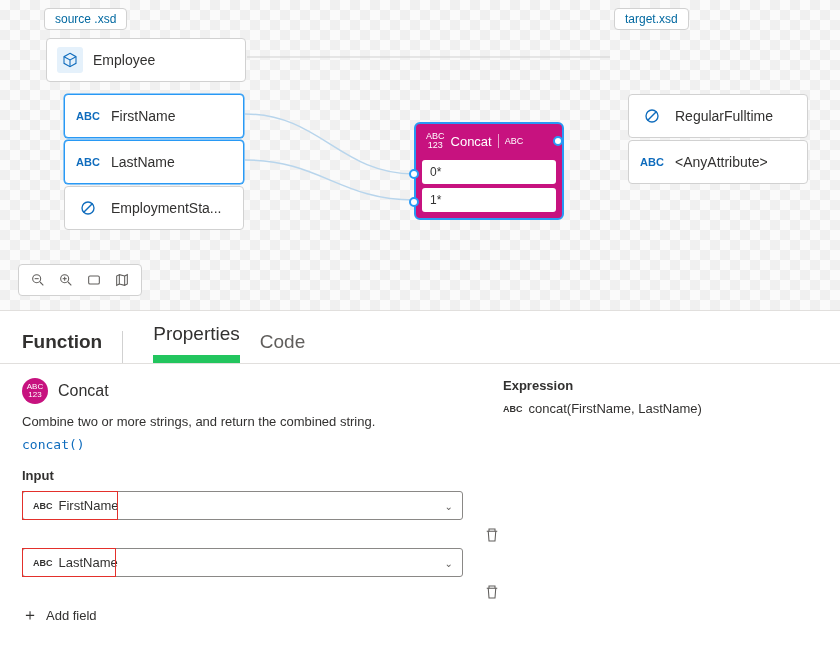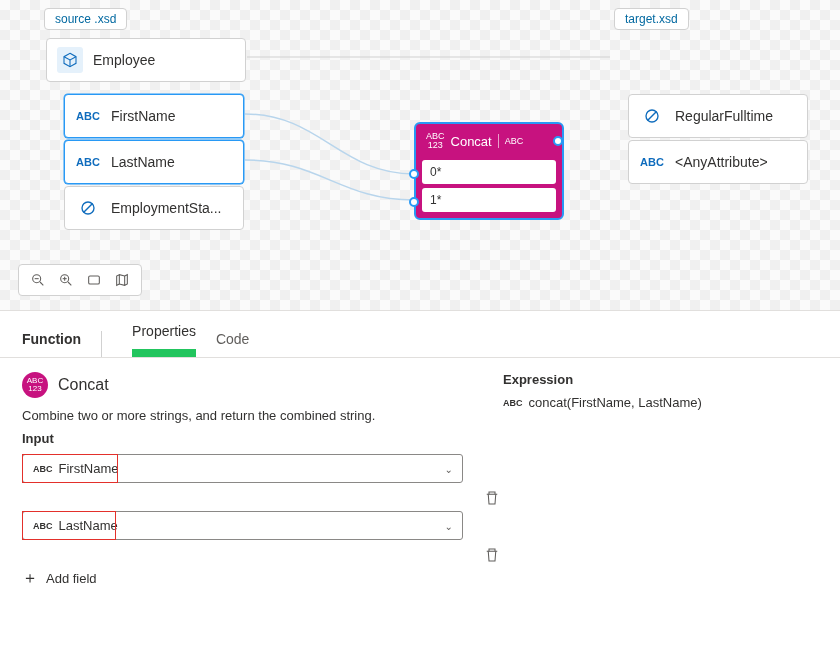--- a/index.html
+++ b/index.html
@@ -93,21 +93,21 @@
   border: 1px solid #d1d1d1;
   border-radius: 4px;
   padding: 6px 10px;
 }
 .toolbar .tbtn { width: 18px; height: 18px; display:flex; align-items:center; justify-content:center; cursor:pointer; color:#605e5c;}
 
 svg.wires { position:absolute; top:0; left:0; width:100%; height:310px; pointer-events:none; }
 
 .panel { border-top: 1px solid #e1dfdd; padding: 0; }
 .tabs { display: flex; gap: 20px; padding: 12px 22px 0; border-bottom: 1px solid #e1dfdd; align-items:flex-end;}
-.tab { padding-bottom: 10px; font-size: 14px; cursor:pointer; color:#605e5c;}
+.tab { padding-bottom: 10px; font-size: 19px; cursor:pointer; color:#605e5c;}
 .tab.fn { font-weight:600; color:#323130; border-right:1px solid #d1d1d1; padding-right:20px; margin-right:0;}
 .tab.active { color:#323130; border-bottom: 8px solid #22c55e; margin-left: 10px; }
 
 .panel-body { padding: 14px 22px; display:flex; gap:40px;}
 .panel-left { flex: 1.4; }
 .panel-right { flex: 1; }
 
 .fn-header { display:flex; align-items:center; gap:10px; margin-bottom:10px;}
 .fn-badge { width:26px; height:26px; border-radius:50%; background:#c7127f; color:#fff; display:flex; align-items:center; justify-content:center; font-size:8px; line-height:1; flex-direction:column;}
 .fn-title { font-size:16px; font-weight:400;}
@@ -256,20 +256,21 @@
   <div class="panel-body">
     <div class="panel-left">
       <div class="fn-header">
         <div class="fn-badge">
             <span>ABC</span>
             <span>123</span>
           </div>
         <div class="fn-title">Concat</div>
       </div>
       <div class="fn-desc">Combine two or more strings, and return the combined string.</div>
+      <div class="fn-code">concat()</div>
 
       <div class="sect-label">Input</div>
 
       <div class="input-row">
         <div class="input-field">
           <span class="mini-abc">ABC</span>
           <span>FirstName</span>
           <span class="chev">⌄</span>
         </div>
         <div class="highlight-box" style="width:96px;"></div>

